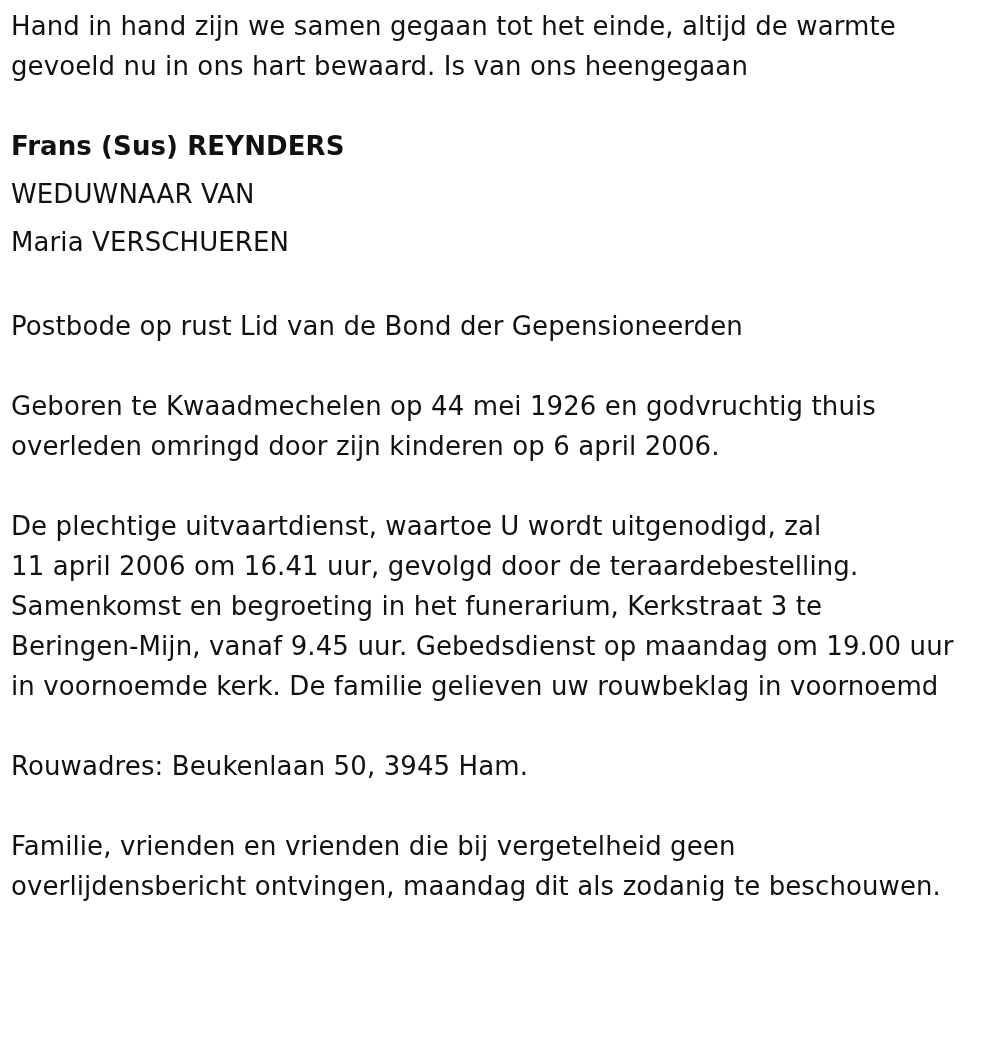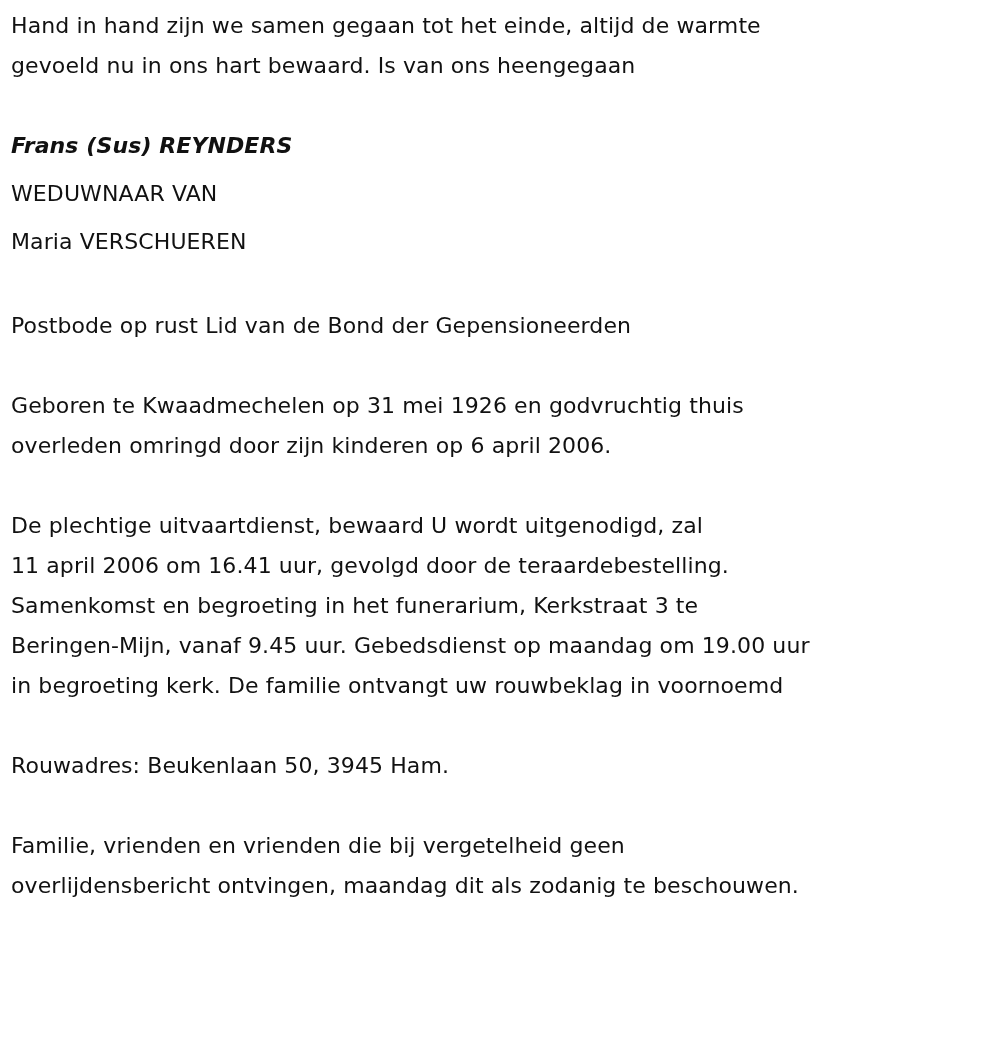--- a/index.html
+++ b/index.html
@@ -10,35 +10,34 @@
     body {
       width: 1000px;
       height: 1046px;
       overflow: hidden;
       font-family: "DejaVu Sans", "Liberation Sans", sans-serif;
       color: #111111;
     }
     .doc {
       position: relative;
       padding: 6px 0 0 11px;
-      font-size: 22px;
+      font-size: 26px;
       line-height: 40px;
       letter-spacing: 0.1px;
     }
     .line {
       display: block;
       white-space: nowrap;
     }
     .gap {
       display: block;
       height: 40px;
     }
     .bold {
       font-weight: bold;
-      font-style: italic;
     }
     .heading-lines .line {
       line-height: 48px;
     }
   </style>
 </head>
 <body>
 
 <div class="doc">
 
@@ -57,32 +56,32 @@
 
   <span class="gap"></span>
 
   <div>
     <span class="line">Postbode op rust Lid van de Bond der Gepensioneerden</span>
   </div>
 
   <span class="gap"></span>
 
   <div>
-    <span class="line">Geboren te Kwaadmechelen op 31 mei 1926 en godvruchtig thuis</span>
+    <span class="line">Geboren te Kwaadmechelen op 44 mei 1926 en godvruchtig thuis</span>
     <span class="line">overleden omringd door zijn kinderen op 6 april 2006.</span>
   </div>
 
   <span class="gap"></span>
 
   <div>
-    <span class="line">De plechtige uitvaartdienst, bewaard U wordt uitgenodigd, zal</span>
+    <span class="line">De plechtige uitvaartdienst, waartoe U wordt uitgenodigd, zal</span>
     <span class="line">11 april 2006 om 16.41 uur, gevolgd door de teraardebestelling.</span>
     <span class="line">Samenkomst en begroeting in het funerarium, Kerkstraat 3 te</span>
     <span class="line">Beringen-Mijn, vanaf 9.45 uur. Gebedsdienst op maandag om 19.00 uur</span>
-    <span class="line">in begroeting kerk. De familie ontvangt uw rouwbeklag in voornoemd</span>
+    <span class="line">in voornoemde kerk. De familie gelieven uw rouwbeklag in voornoemd</span>
   </div>
 
   <span class="gap"></span>
 
   <div>
     <span class="line">Rouwadres: Beukenlaan 50, 3945 Ham.</span>
   </div>
 
   <span class="gap"></span>
 

